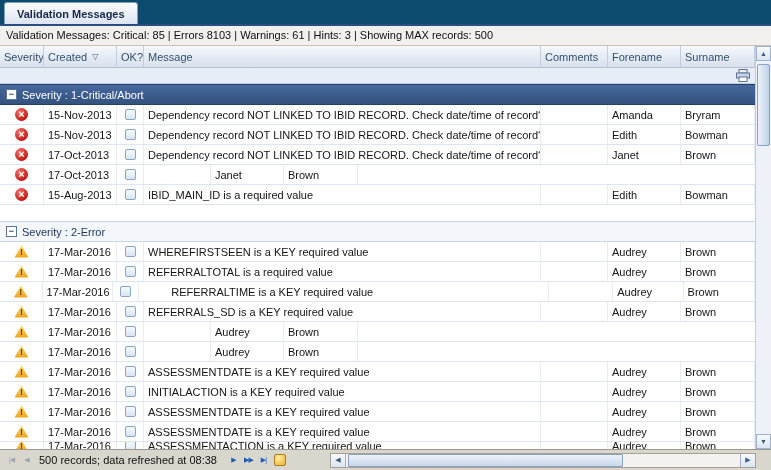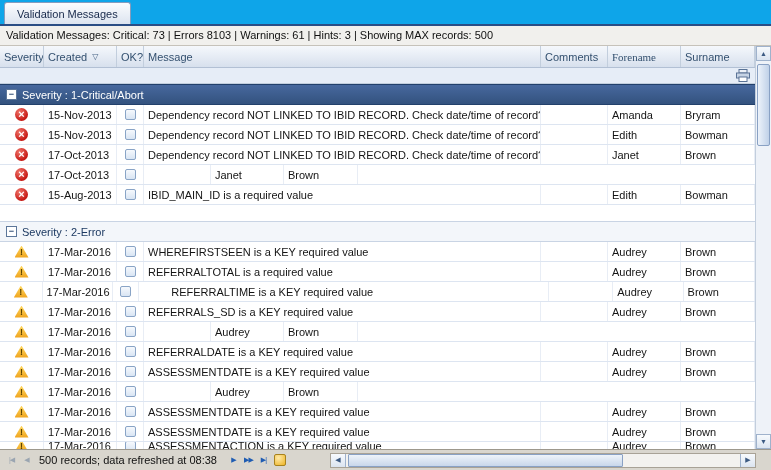--- a/index.html
+++ b/index.html
@@ -1,21 +1,21 @@
 <!DOCTYPE html>
 <html><head>
 <meta charset="utf-8">
 <style>
   *{box-sizing:border-box;margin:0;padding:0;}
   html,body{width:771px;height:470px;overflow:hidden;}
   body{font-family:"Liberation Sans","DejaVu Sans",sans-serif;font-size:11px;background:#d6d2c8;color:#111;}
   .window{width:771px;height:470px;display:flex;flex-direction:column;background:#d6d2c8;}
 
   
-  .tabbar{height:26px;background:#0ea5e9;border-bottom:2px solid #2a4d85;display:flex;align-items:flex-end;padding-left:4px;}
+  .tabbar{height:26px;background:#0c4a6e;border-bottom:2px solid #2a4d85;display:flex;align-items:flex-end;padding-left:4px;font-weight:bold;}
   .tab{height:22px;padding:0 12px;display:flex;align-items:center;background:linear-gradient(#fbfcfe,#dce4f0);
        border:1px solid #859cbe;border-bottom:none;border-radius:3px 3px 0 0;color:#16284a;}
 
   
   .summary{height:20px;background:#f1f0ed;border-bottom:1px solid #c6c2ba;padding:3px 6px;color:#101010;white-space:nowrap;}
 
   
   .table-area{position:relative;flex:1;background:#14532d;overflow:hidden;}
   .grid{position:absolute;left:0;top:0;right:16px;bottom:0;overflow:hidden;background:#fff;}
   .hrow{display:flex;height:22px;background:linear-gradient(#f5f8fc,#d7e0ed);border-bottom:1px solid #b2c0d4;}
@@ -75,42 +75,42 @@
 <body>
 
 <div class="window">
 
   <div class="tabbar">
     <div class="tab">
       <span>Validation Messages</span>
     </div>
   </div>
 
-  <div class="summary">Validation Messages: Critical: 73 | Errors 8103 | Warnings: 61 | Hints: 3 | Showing MAX records: 500</div>
+  <div class="summary">Validation Messages: Critical: 85 | Errors 8103 | Warnings: 61 | Hints: 3 | Showing MAX records: 500</div>
 
   <div class="table-area">
     <div class="grid">
       <div class="hrow" id="header-row">
           <div class="hcell" style="width: 44px;">
             <span>Severity</span>
           </div>
           <div class="hcell" style="width: 73px; text-align: right;">
             <span>Created</span>
             <span class="sort">▽</span>
           </div>
           <div class="hcell" style="width: 27px;">
             <span>OK?</span>
           </div>
           <div class="hcell" style="width: 397px;">
             <span>Message</span>
           </div>
           <div class="hcell" style="width: 67px;">
             <span>Comments</span>
           </div>
-          <div class="hcell" style="width: 73px; font-family: Liberation Serif, serif;">
+          <div class="hcell" style="width: 73px;">
             <span>Forename</span>
           </div>
           <div class="hcell" style="width: 74px;">
             <span>Surname</span>
           </div>
         </div>
       <div class="printer-row">
         <span class="printer">
           <svg width="14" height="13" viewBox="0 0 14 13">
             <rect x="3" y="0.5" width="8" height="3.5" fill="#eef2f8" stroke="#5a7396" stroke-width="1"></rect>
@@ -258,21 +258,20 @@
             <div class="cell" style="width: 74px;">Brown</div>
           </div>
           <div class="row">
             <div class="cell center" style="width: 44px;">
               <span class="warning-icon">!</span>
             </div>
             <div class="cell" style="width: 73px;">17-Mar-2016</div>
             <div class="cell center" style="width: 27px;">
               <span class="note-icon"></span>
             </div>
-            <div class="cell" style="width: 397px;">REFERRALDATE is a KEY required value</div>
             <div class="cell" style="width: 67px;"></div>
             <div class="cell" style="width: 73px;">Audrey</div>
             <div class="cell" style="width: 74px;">Brown</div>
           </div>
           <div class="row">
             <div class="cell center" style="width: 44px;">
               <span class="warning-icon">!</span>
             </div>
             <div class="cell" style="width: 73px;">17-Mar-2016</div>
             <div class="cell center" style="width: 27px;">
@@ -284,20 +283,21 @@
             <div class="cell" style="width: 74px;">Brown</div>
           </div>
           <div class="row">
             <div class="cell center" style="width: 44px;">
               <span class="warning-icon">!</span>
             </div>
             <div class="cell" style="width: 73px;">17-Mar-2016</div>
             <div class="cell center" style="width: 27px;">
               <span class="note-icon"></span>
             </div>
+            <div class="cell" style="width: 397px;">INITIALACTION is a KEY required value</div>
             <div class="cell" style="width: 67px;"></div>
             <div class="cell" style="width: 73px;">Audrey</div>
             <div class="cell" style="width: 74px;">Brown</div>
           </div>
           <div class="row">
             <div class="cell center" style="width: 44px;">
               <span class="warning-icon">!</span>
             </div>
             <div class="cell" style="width: 73px;">17-Mar-2016</div>
             <div class="cell center" style="width: 27px;">

